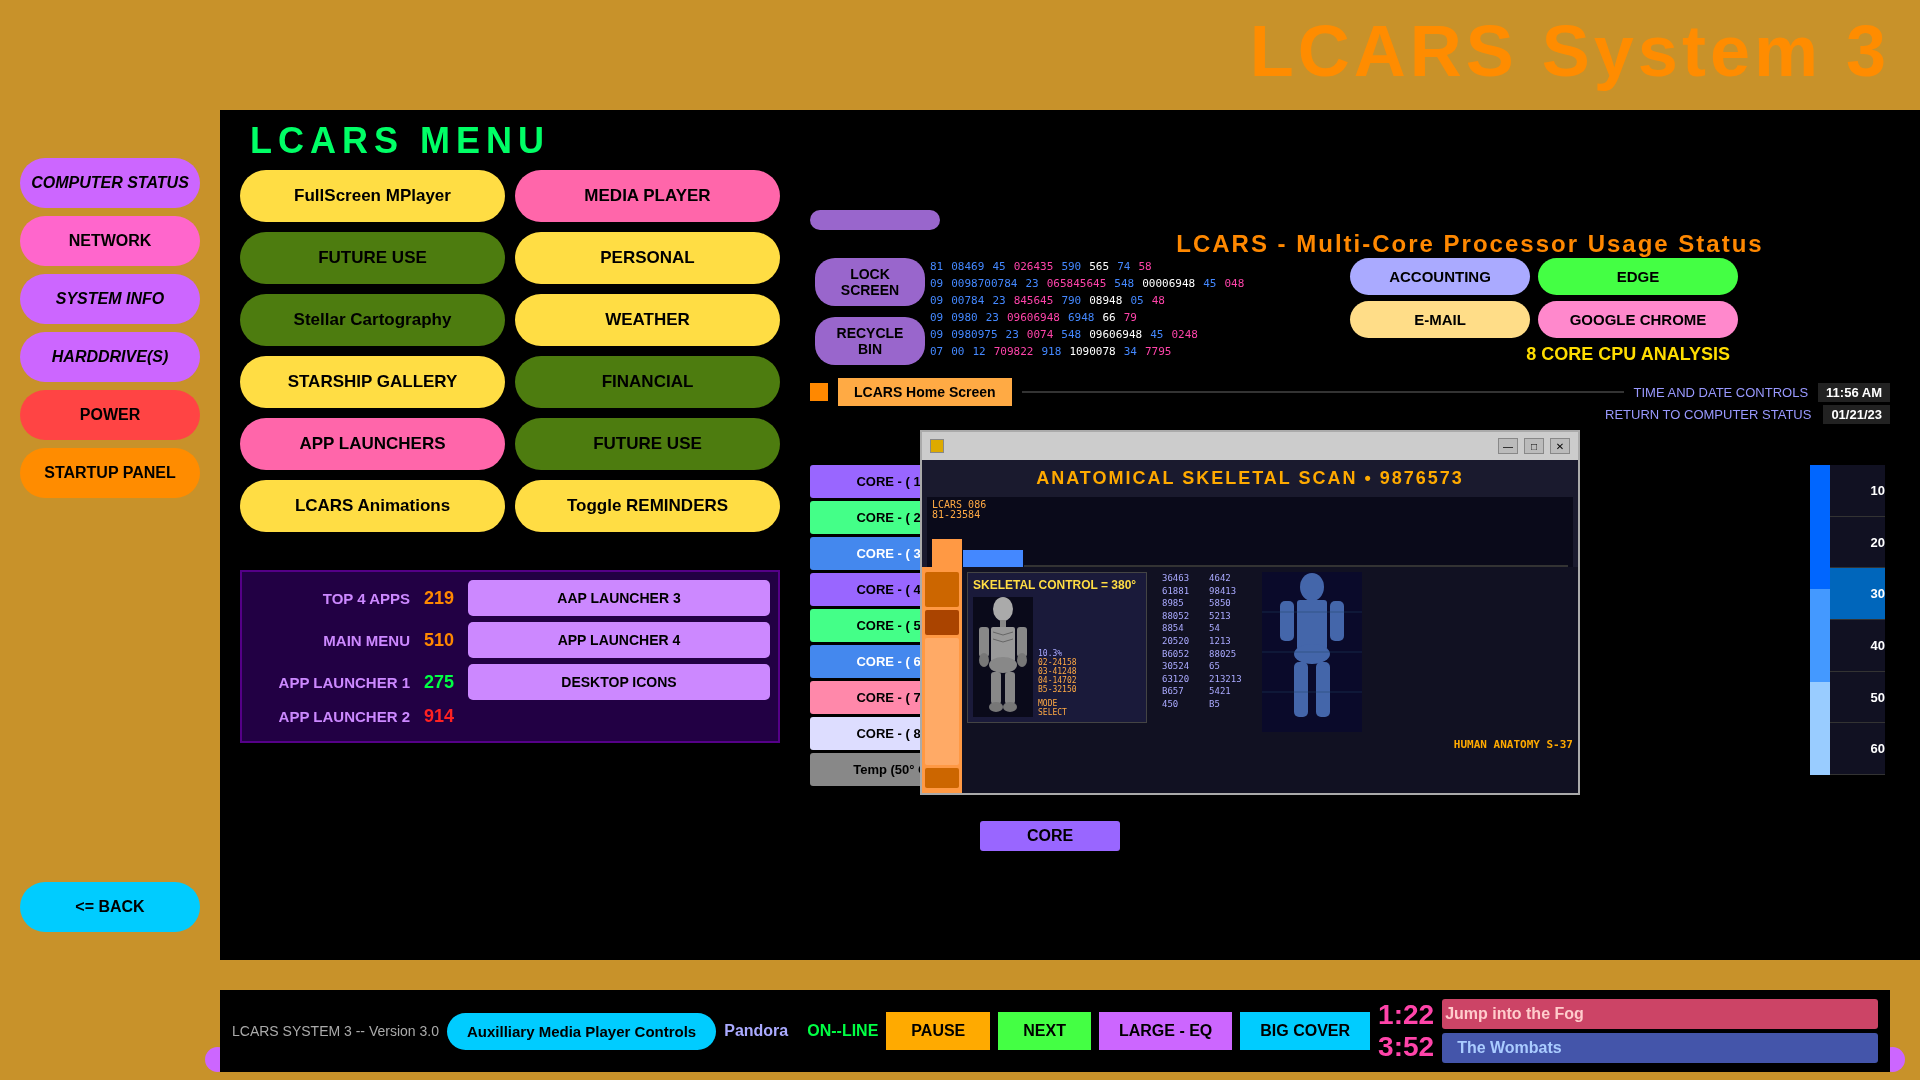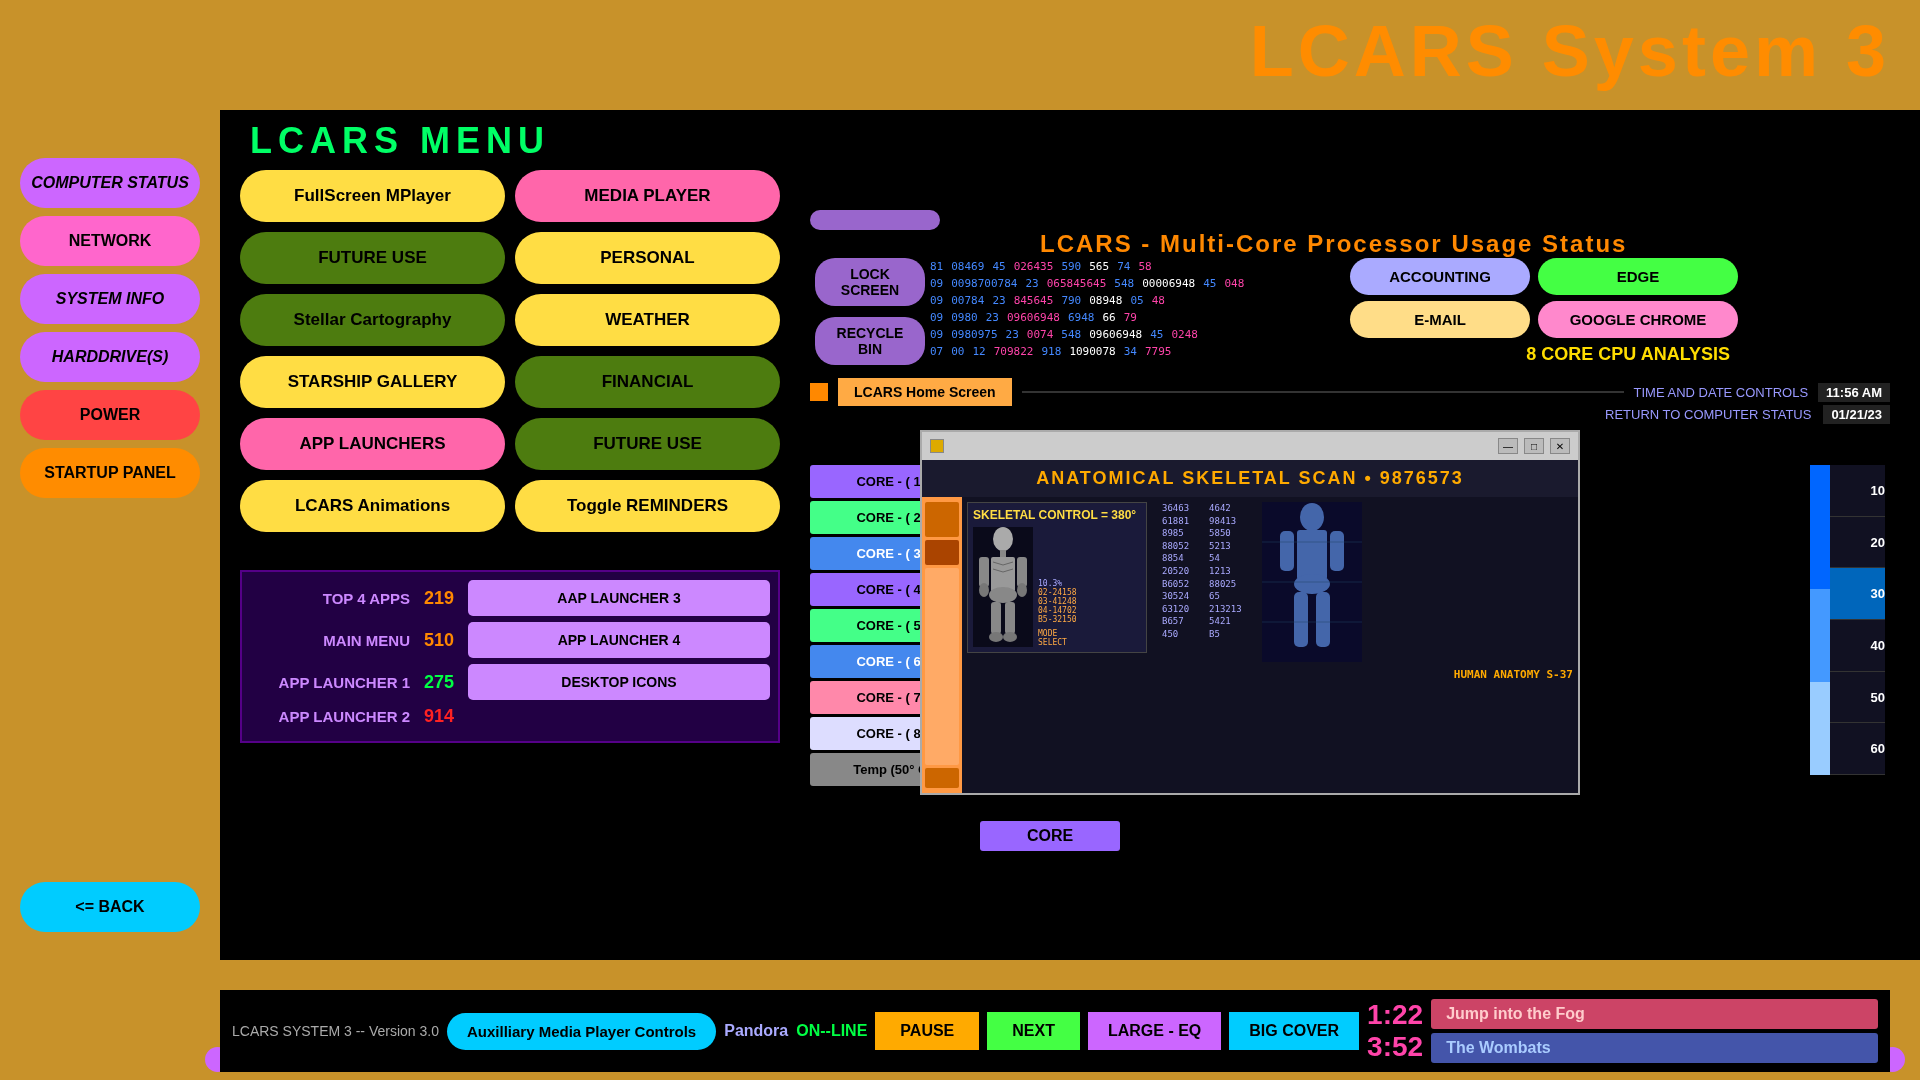--- a/index.html
+++ b/index.html
@@ -256,21 +256,21 @@
       padding: 10px 20px;
       font-size: 15px;
       font-weight: bold;
       cursor: pointer;
       border-radius: 20px;
     }
 
     .pandora-row {
       display: flex;
       align-items: flex-start;
-      gap: 8px;
+      gap: 19px;
     }
 
     .pandora-text {
       color: #AAAAFF;
       font-size: 16px;
       font-weight: bold;
     }
 
     .online-text {
       color: #00FF44;
@@ -339,21 +339,21 @@
     .song-info {
       display: flex;
       flex-direction: column;
       gap: 4px;
       flex: 1;
     }
 
     .song-title {
       background: #CC4466;
       color: #FFCCCC;
-      padding: 6px 15px;
+      padding: 6px 3px;
       font-size: 16px;
       font-weight: bold;
       border-radius: 3px;
     }
 
     .song-artist {
       background: #4455AA;
       color: #AACCFF;
       padding: 6px 15px;
       font-size: 16px;
@@ -921,21 +921,21 @@
       <div class="home-spacer"></div>
       <span class="time-ctrl-label">TIME AND DATE CONTROLS</span>
       <span class="time-ctrl-val">11:56 AM</span>
     </div>
 
     <div class="return-row">
       <span class="return-label">RETURN  TO  COMPUTER  STATUS</span>
       <span class="return-val">01/21/23</span>
     </div>
 
-    <div style="position: absolute; top: 120px; left: 820px; width: 860px; text-align: left;">
+    <div style="position: absolute; top: 120px; left: 820px; width: 860px; text-align: center;">
       <div style="color: #FF8800; font-size: 24px; font-weight: bold; letter-spacing: 2px;">LCARS - Multi-Core Processor Usage Status</div>
     </div>
 
     <div class="cores-col">
       <button class="core-btn cb-purple">CORE - ( 1 )</button>
       <button class="core-btn cb-green">CORE - ( 2 )</button>
       <button class="core-btn cb-blue">CORE - ( 3 )</button>
       <button class="core-btn cb-purple">CORE - ( 4 )</button>
       <button class="core-btn cb-green">CORE - ( 5 )</button>
       <button class="core-btn cb-blue">CORE - ( 6 )</button>
@@ -958,20 +958,34 @@
         </div>
         <div class="window-controls">
           <div class="window-ctrl">—</div>
           <div class="window-ctrl">□</div>
           <div class="window-ctrl">✕</div>
         </div>
       </div>
       <div class="skeletal-content">
         <div class="skeletal-title">ANATOMICAL SKELETAL SCAN • 9876573</div>
 
+        <div style="background: #0A0A1A; height: 70px; margin: 0 5px; position: relative; overflow: hidden;">
+
+          <div style="position: absolute; bottom: 0; left: 0; right: 0; height: 100%; display: flex; align-items: flex-end; gap: 1px; padding: 0 5px;">
+            <div style="width: 30px; background: #FF9944; height: 40%;"></div>
+            <div style="width: 60px; background: #4488FF; height: 25%;"></div>
+            <div style="flex: 1; height: 2px; background: #333;"></div>
+          </div>
+          <div style="position: absolute; top: 2px; left: 5px; color: #FFAA44; font-size: 10px; font-family: monospace;">
+            <span>LCARS 086</span>
+          </div>
+          <div style="position: absolute; top: 12px; left: 5px; color: #FFAA44; font-size: 10px; font-family: monospace;">
+            <span>81-23584</span>
+          </div>
+        </div>
 
         <div style="display: flex; flex: 1; position: relative;">
 
           <div style="width: 40px; background: #FF9944; display: flex; flex-direction: column; gap: 3px; padding: 5px 3px;">
             <div style="height: 35px; background: #CC6600; border-radius: 2px;"></div>
             <div style="height: 25px; background: #AA4400; border-radius: 2px;"></div>
             <div style="flex: 1; background: #FFAA66; border-radius: 2px;"></div>
             <div style="height: 20px; background: #CC6600; border-radius: 2px;"></div>
           </div>
 

